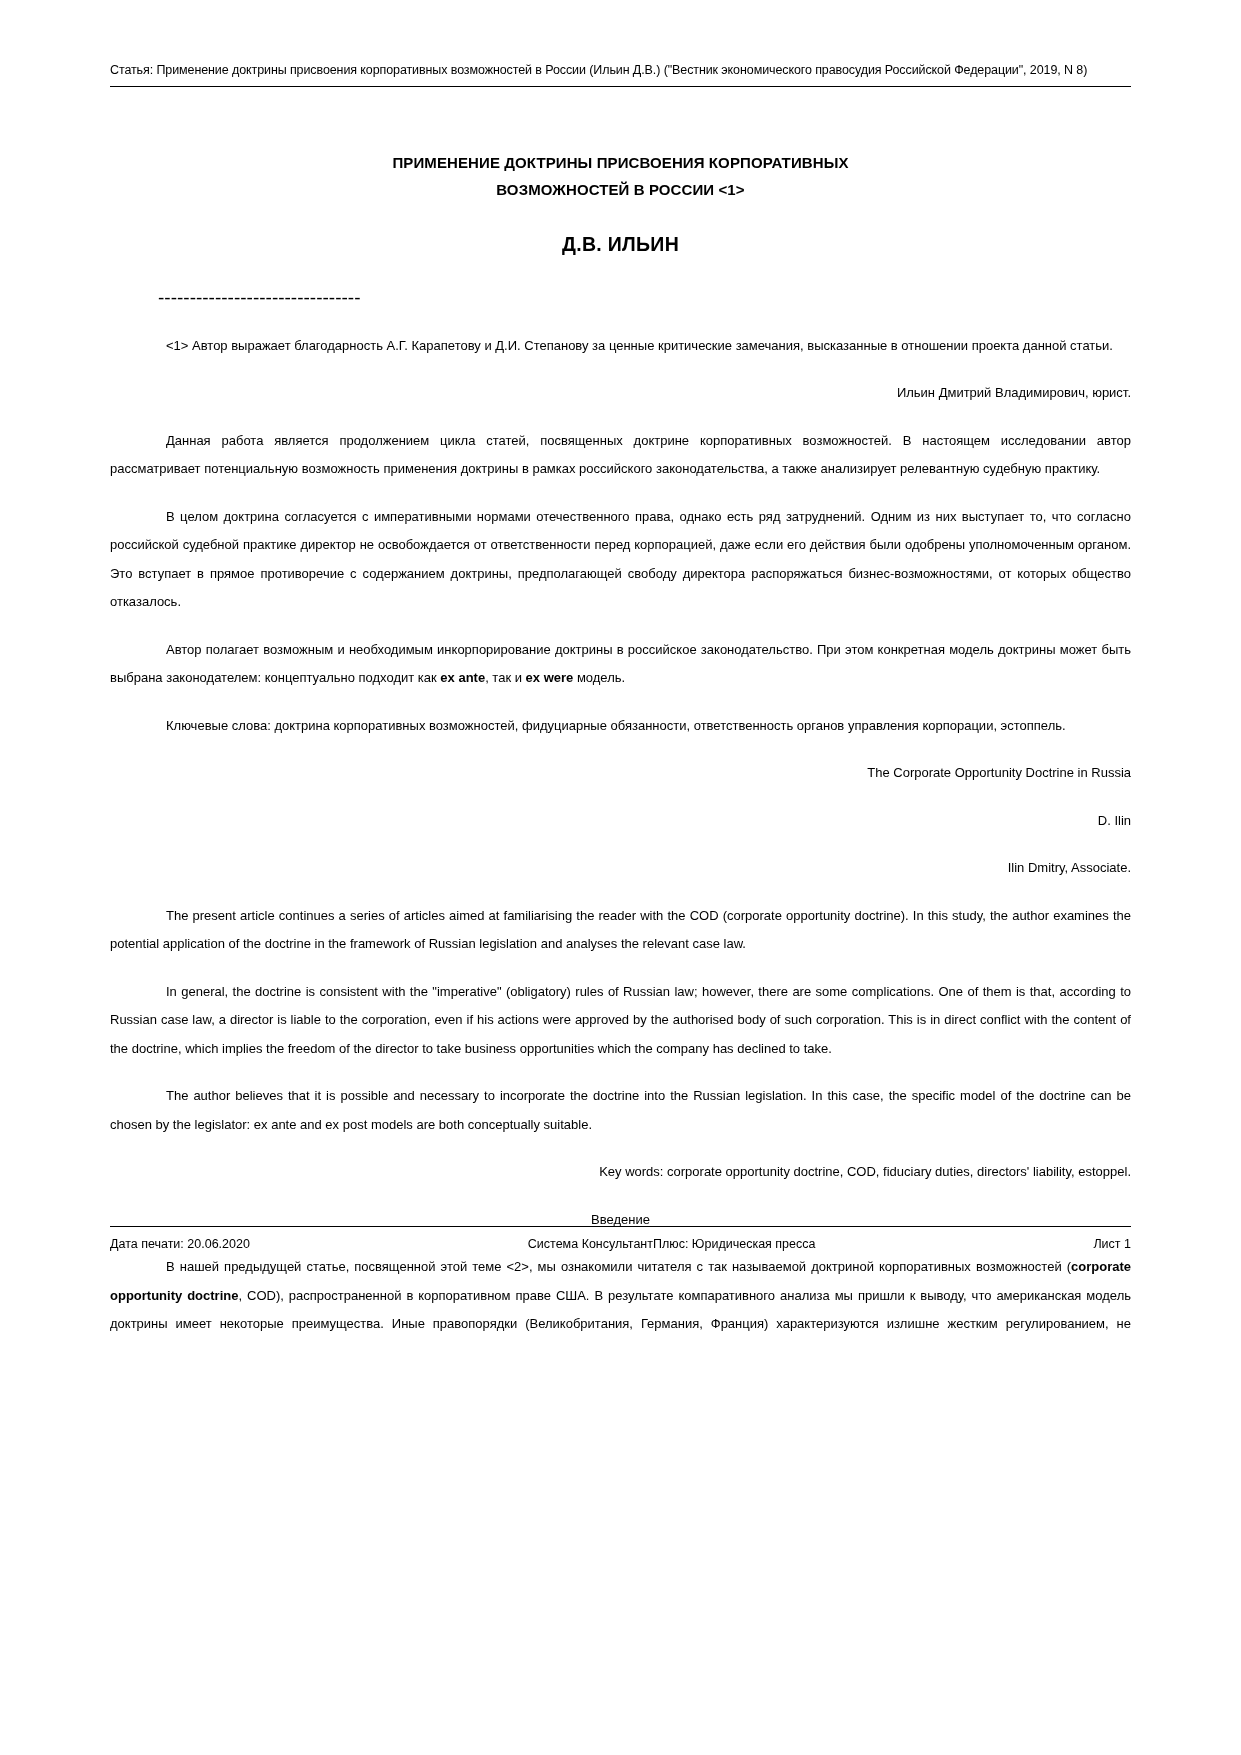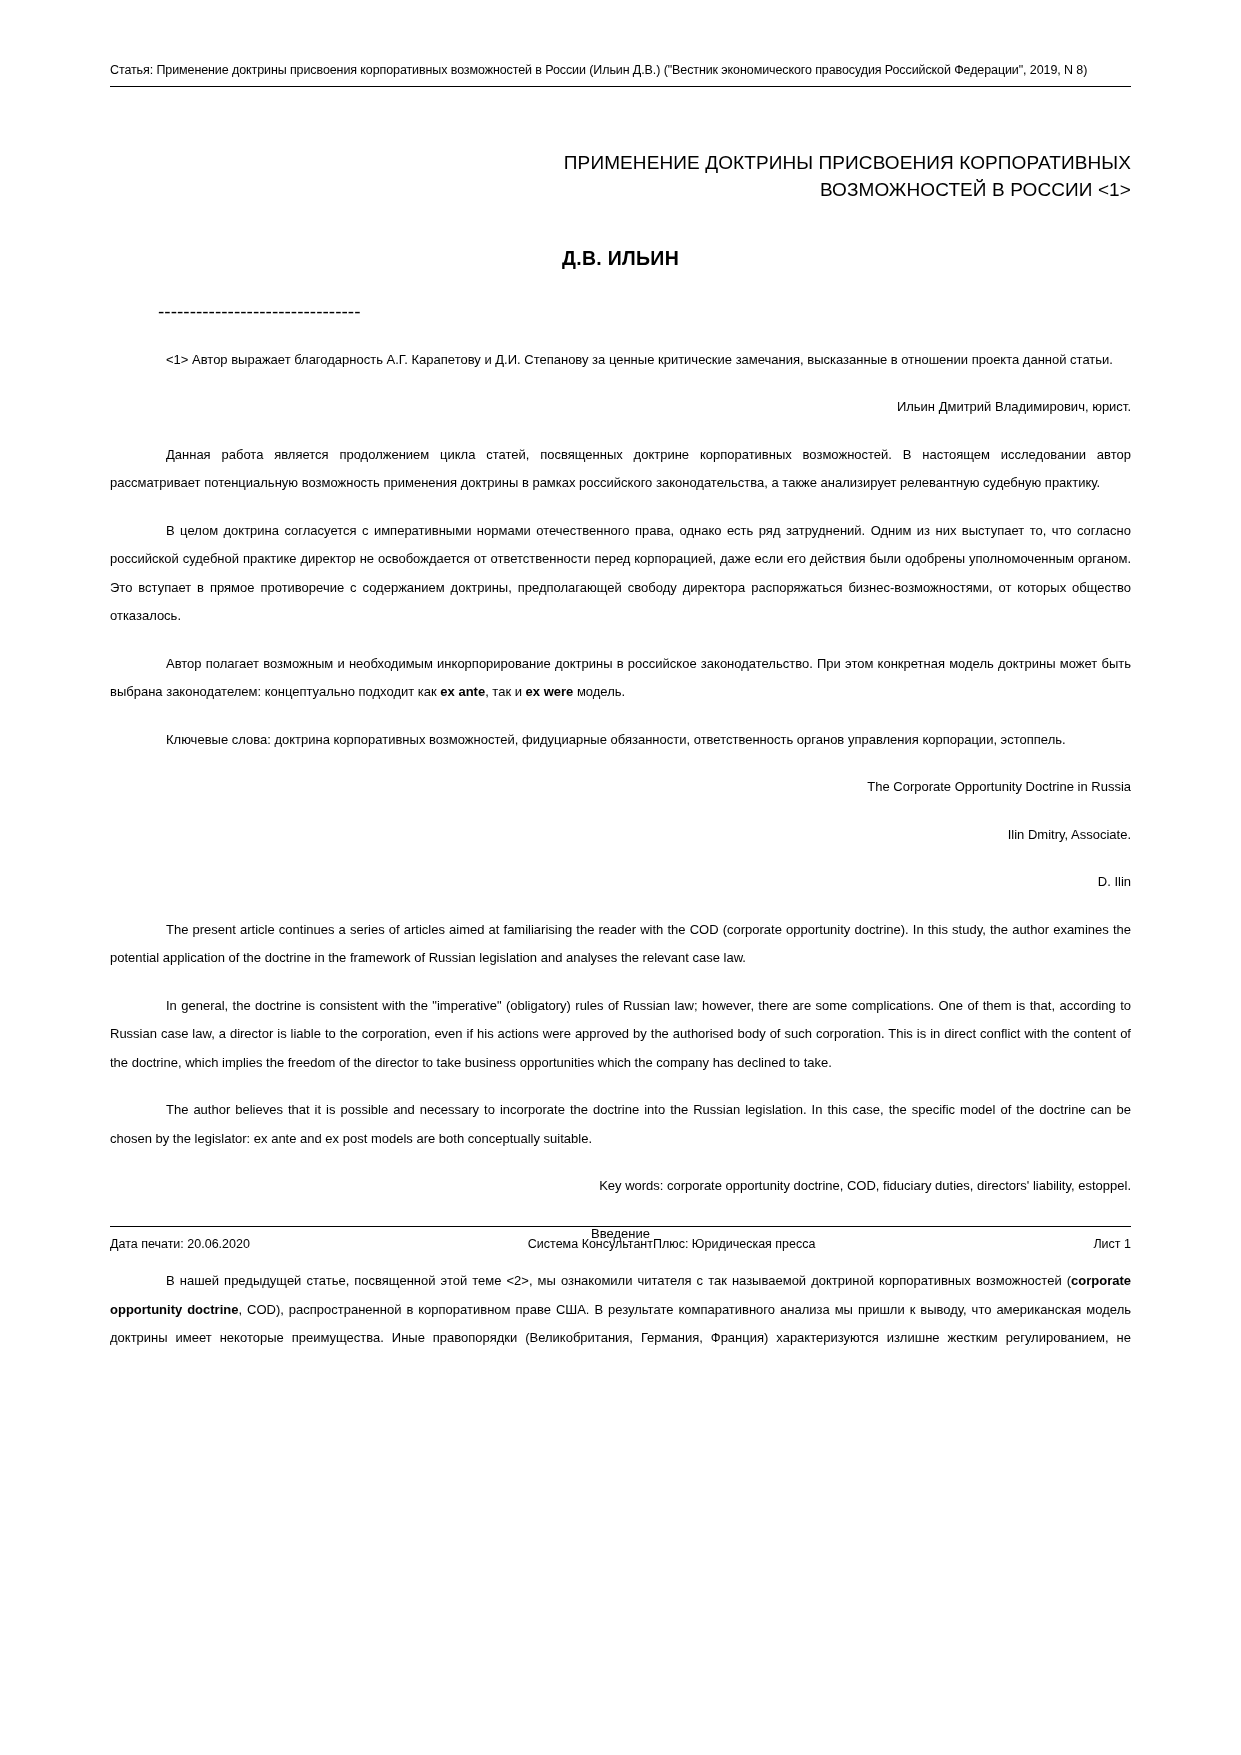--- a/index.html
+++ b/index.html
@@ -39,31 +39,30 @@
     margin: 8px 0 0 0;
     height: 0;
   }
 
   
   .title-block {
     text-align: center;
     margin-top: 62px;
   }
   .doc-title {
-    font-size: 19px;
-    font-weight: normal;
+    font-size: 15px;
+    font-weight: bold;
     line-height: 27px;
     letter-spacing: 0.1px;
-    text-align: right;
   }
   .doc-author {
     font-size: 19.5px;
     font-weight: bold;
     line-height: 27px;
-    margin-top: 42px;
+    margin-top: 28px;
     letter-spacing: 0.3px;
   }
 
   
   .content {
     margin-top: 26px;
   }
   p.para {
     font-size: 13px;
     line-height: 28.5px;
@@ -146,23 +145,23 @@
     <p class="para">Данная работа является продолжением цикла статей, посвященных доктрине корпоративных возможностей. В настоящем исследовании автор рассматривает потенциальную возможность применения доктрины в рамках российского законодательства, а также анализирует релевантную судебную практику.</p>
 
     <p class="para">В целом доктрина согласуется с императивными нормами отечественного права, однако есть ряд затруднений. Одним из них выступает то, что согласно российской судебной практике директор не освобождается от ответственности перед корпорацией, даже если его действия были одобрены уполномоченным органом. Это вступает в прямое противоречие с содержанием доктрины, предполагающей свободу директора распоряжаться бизнес-возможностями, от которых общество отказалось.</p>
 
     <p class="para"><span>Автор полагает возможным и необходимым инкорпорирование доктрины в российское законодательство. При этом конкретная модель доктрины может быть выбрана законодателем: концептуально подходит как </span><b class="em">ex ante</b><span>, так и </span><b class="em">ex were</b><span> модель.</span></p>
 
     <p class="para">Ключевые слова: доктрина корпоративных возможностей, фидуциарные обязанности, ответственность органов управления корпорации, эстоппель.</p>
 
     <p class="para plain">The Corporate Opportunity Doctrine in Russia</p>
 
+    <p class="para plain">D. Ilin</p>
+
     <p class="para plain">Ilin Dmitry, Associate.</p>
-
-    <p class="para plain">D. Ilin</p>
 
     <p class="para">The present article continues a series of articles aimed at familiarising the reader with the COD (corporate opportunity doctrine). In this study, the author examines the potential application of the doctrine in the framework of Russian legislation and analyses the relevant case law.</p>
 
     <p class="para">In general, the doctrine is consistent with the "imperative" (obligatory) rules of Russian law; however, there are some complications. One of them is that, according to Russian case law, a director is liable to the corporation, even if his actions were approved by the authorised body of such corporation. This is in direct conflict with the content of the doctrine, which implies the freedom of the director to take business opportunities which the company has declined to take.</p>
 
     <p class="para">The author believes that it is possible and necessary to incorporate the doctrine into the Russian legislation. In this case, the specific model of the doctrine can be chosen by the legislator: ex ante and ex post models are both conceptually suitable.</p>
 
     <p class="para plain">Key words: corporate opportunity doctrine, COD, fiduciary duties, directors' liability, estoppel.</p>
 
     <p class="para center">Введение</p>

